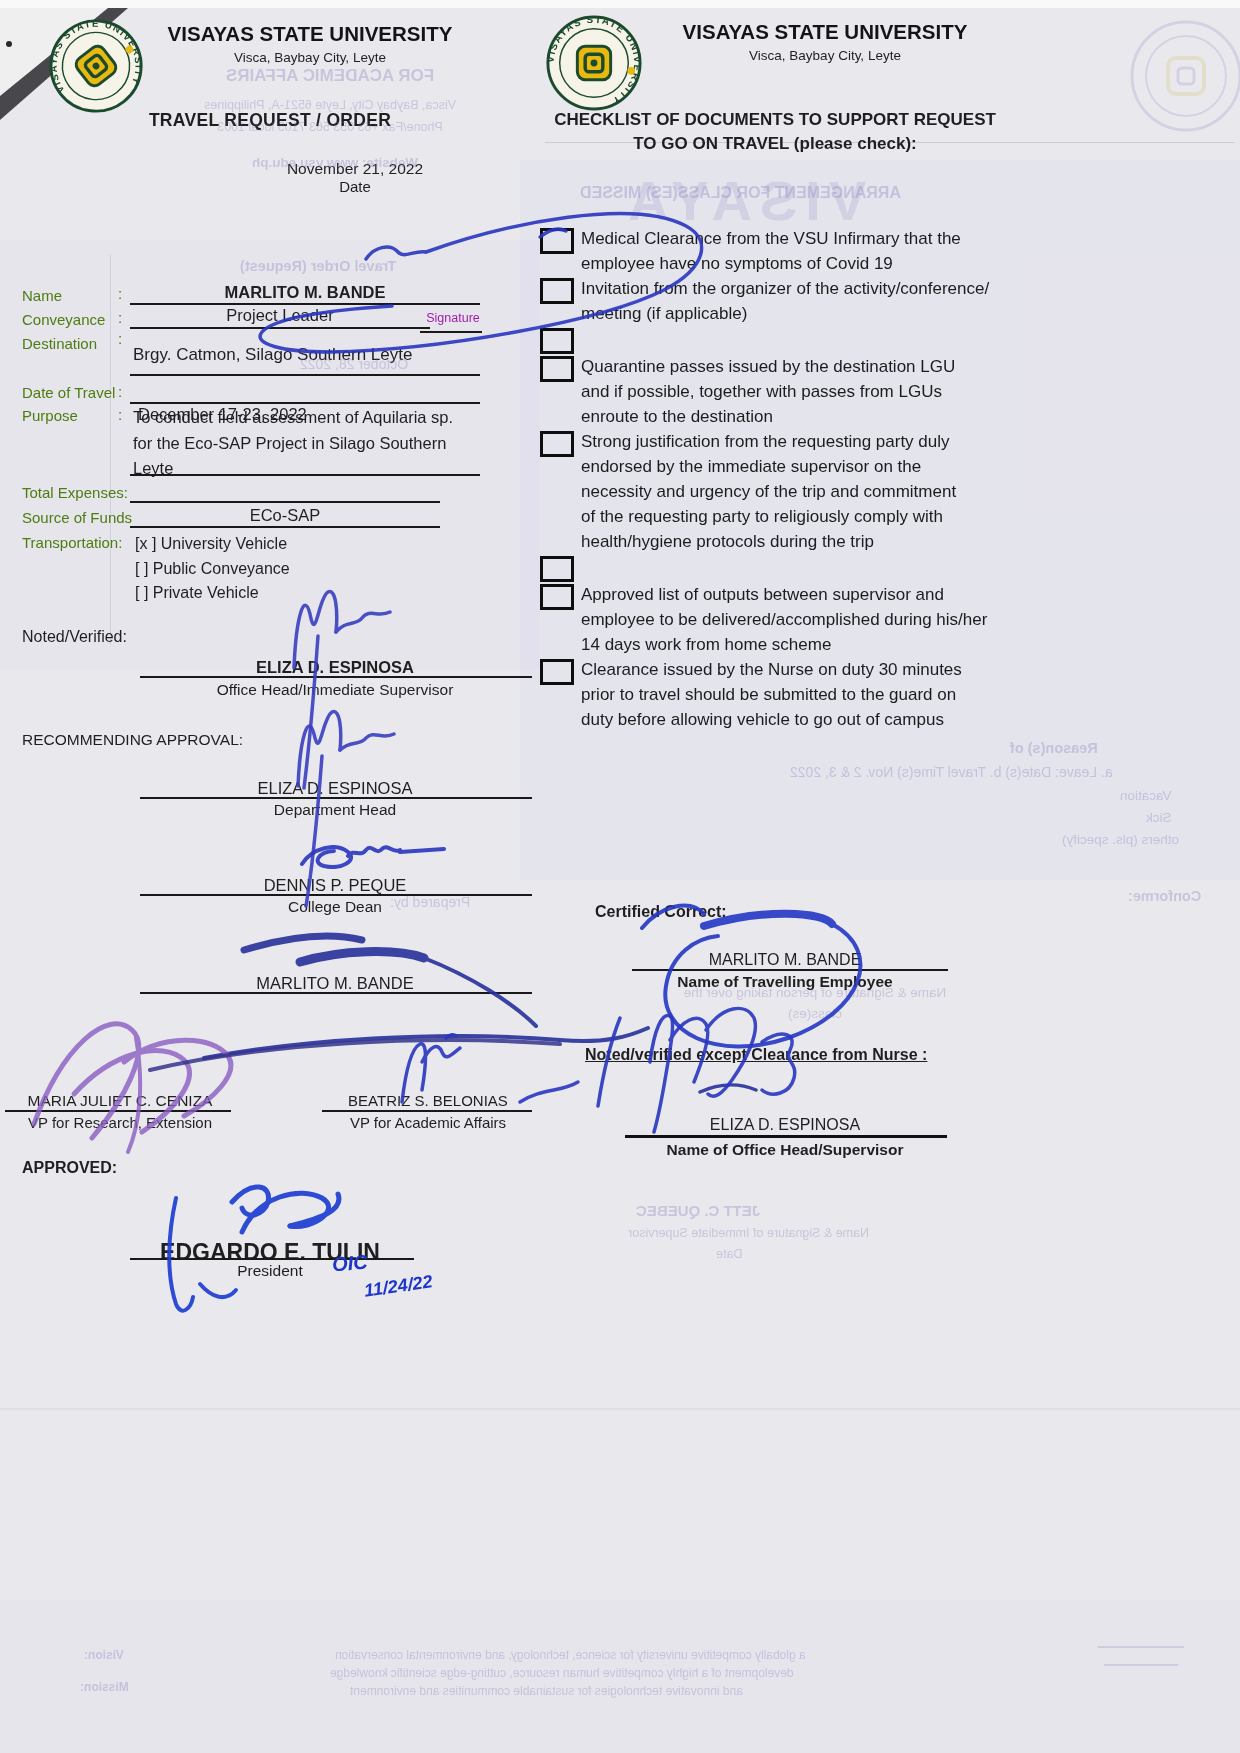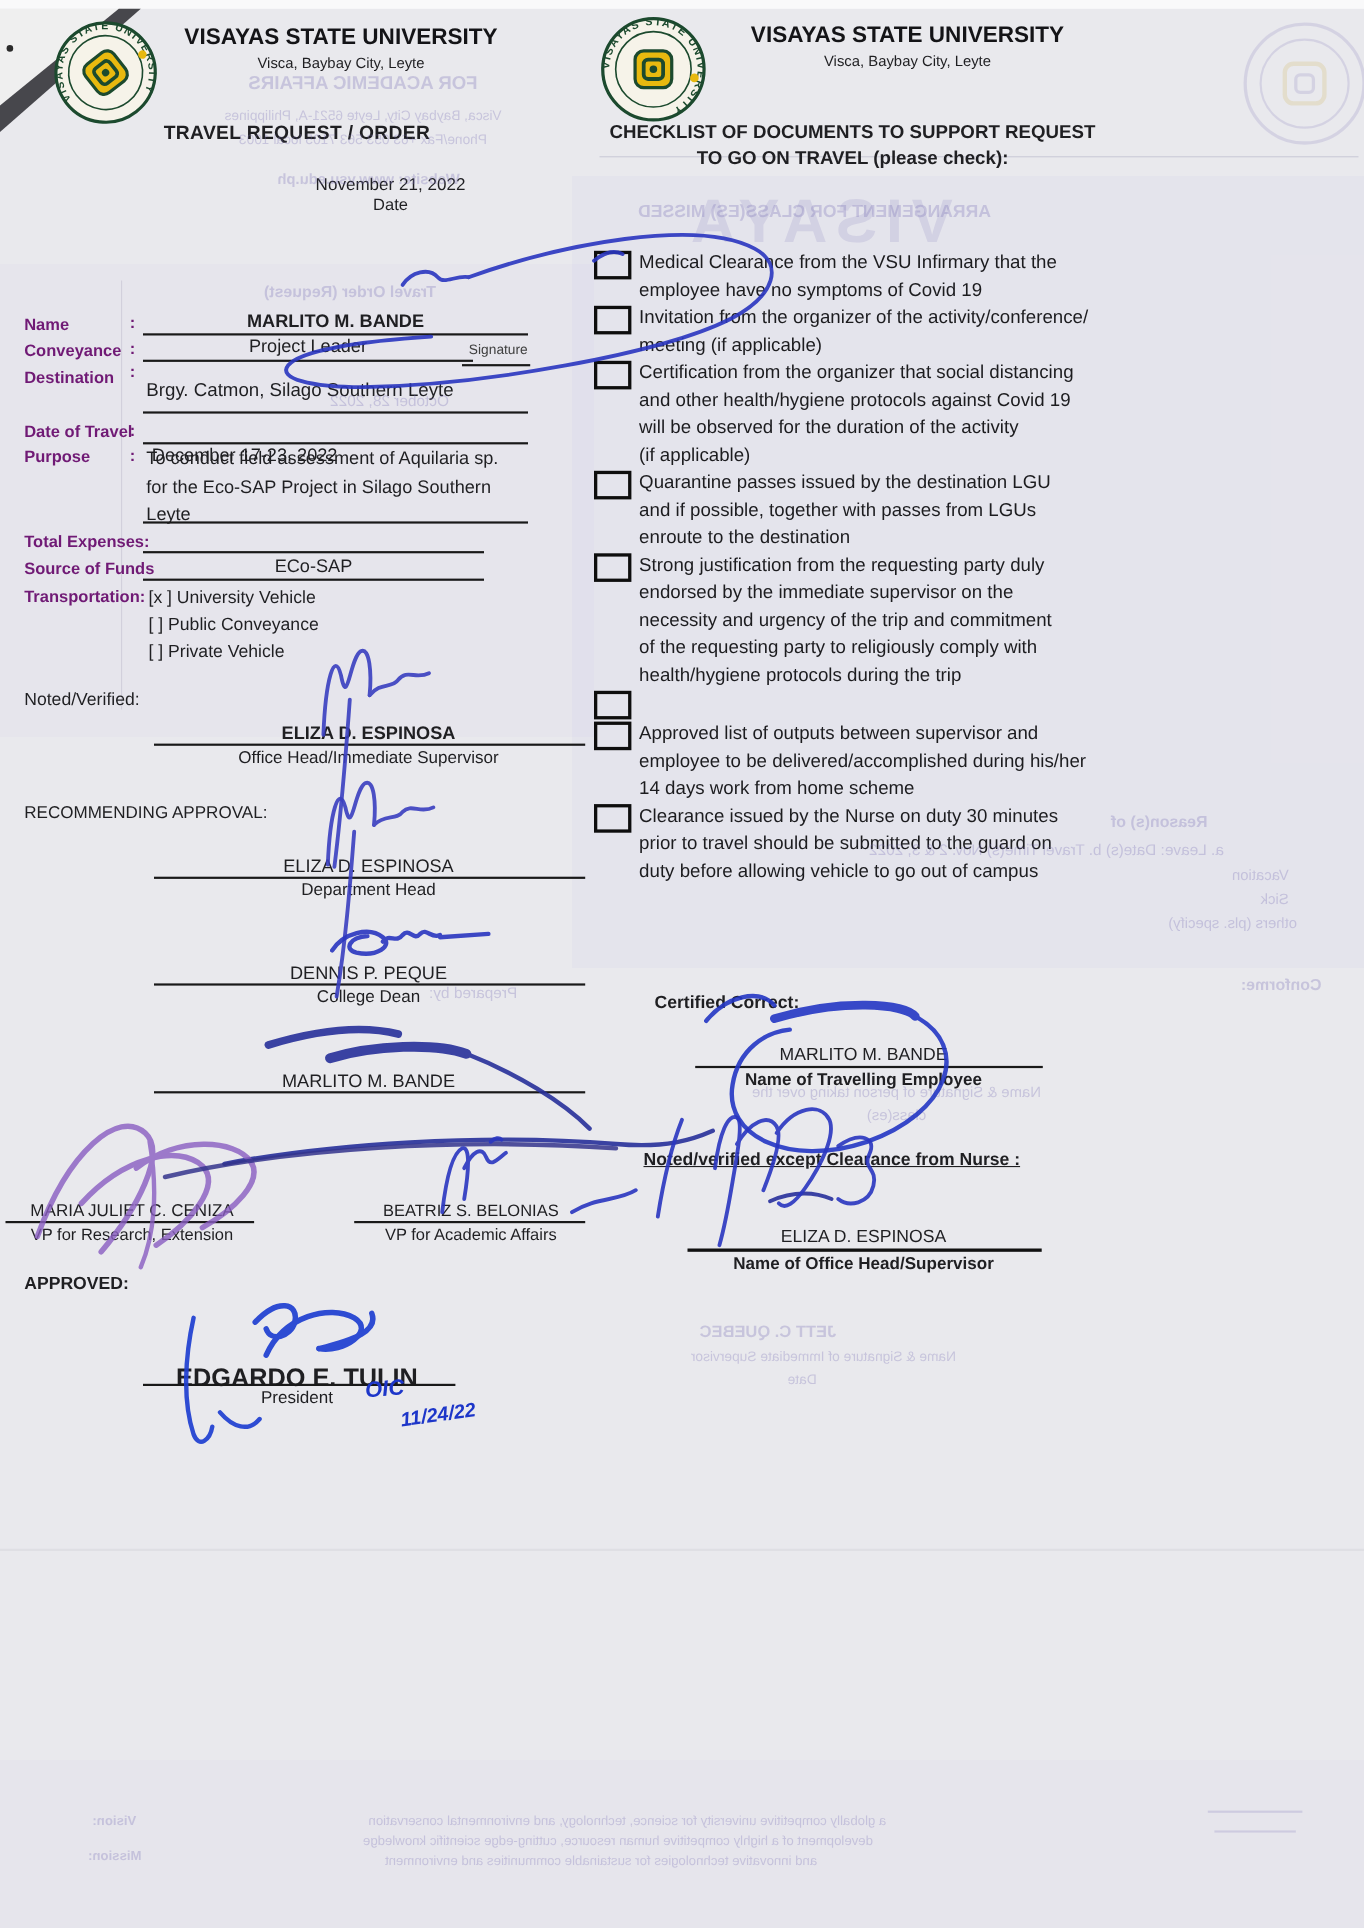--- a/index.html
+++ b/index.html
@@ -5,21 +5,21 @@
   html,body{margin:0;padding:0;background:#d8d8dc;}
   #page{position:relative;width:1240px;height:1753px;background:#e9e9ed;overflow:hidden;
         font-family:"Liberation Sans","DejaVu Sans",sans-serif;color:#1f1f22;}
   .abs{position:absolute;}
   .b{font-weight:bold;}
   .c{text-align:center;}
   .pre{white-space:pre-line;}
   .tint{position:absolute;pointer-events:none;}
   .uline{position:absolute;border-top:2px solid #191919;}
   .uline3{position:absolute;border-top:3px solid #111;}
-  .lbl{font-size:15px;color:#701a75;font-weight:bold;}
+  .lbl{font-size:15px;color:#4d7c0f;}
   .val{font-size:16.5px;}
   .ghost{position:absolute;color:rgba(122,112,182,0.30);transform:scaleX(-1);
          filter:blur(0.4px);white-space:pre-line;pointer-events:none;}
   .chk-item{display:flex;align-items:flex-start;}
   .chk-box{flex:0 0 auto;width:28px;height:20px;border:3.5px solid #0e0e0e;margin:2px 7px 0 0;background:transparent;}
   .chk-text{font-size:17px;line-height:25px;white-space:pre-line;color:#1c1c1f;}
   svg.ink{position:absolute;left:0;top:0;pointer-events:none;}
   .hand{position:absolute;color:#1d36c9;font-style:italic;font-weight:bold;}
 </style>
 </head>
@@ -63,21 +63,21 @@
   <div class="abs c" style="left:240px;top:160px;width:230px;font-size:15.5px;">November 21, 2022</div>
   <div class="abs c" style="left:240px;top:178px;width:230px;font-size:15px;">Date</div>
 
   <div class="abs lbl" style="left:22px;top:287px;">Name</div>
   <div class="abs lbl" style="left:118px;top:285px;">:</div>
   <div class="abs b c val" style="left:130px;top:283px;width:350px;height:20px;border-bottom:2px solid #191919;">MARLITO M. BANDE</div>
 
   <div class="abs lbl" style="left:22px;top:311px;">Conveyance</div>
   <div class="abs lbl" style="left:118px;top:309px;">:</div>
   <div class="abs c val" style="left:130px;top:306px;width:300px;height:21px;border-bottom:2px solid #191919;">Project Leader</div>
-  <div class="abs c" style="left:422px;top:311px;width:62px;font-size:12.5px;color:#404040;">Signature</div>
+  <div class="abs c" style="left:422px;top:311px;width:62px;font-size:12.5px;color:#a21caf;">Signature</div>
   <div class="uline" style="left:420px;top:331px;width:62px;"></div>
 
   <div class="abs lbl" style="left:22px;top:335px;">Destination</div>
   <div class="abs lbl" style="left:118px;top:330px;">:</div>
   <div class="abs" style="left:133px;top:345px;font-size:17px;">Brgy. Catmon, Silago Southern Leyte</div>
   <div class="uline" style="left:130px;top:374px;width:350px;"></div>
 
   <div class="abs lbl" style="left:22px;top:384px;">Date of Travel</div>
   <div class="abs lbl" style="left:118px;top:383px;">:</div>
   <div class="abs val" style="left:138px;top:382px;margin-top:23px;">December 17-23, 2022</div>
@@ -171,24 +171,20 @@
       <div class="chk-text">Medical Clearance from the VSU Infirmary that the
 employee have no symptoms of Covid 19</div>
     </div>
     <div class="chk-item">
       <div class="chk-box"></div>
       <div class="chk-text">Invitation from the organizer of the activity/conference/
 meeting (if applicable)</div>
     </div>
     <div class="chk-item">
       <div class="chk-box"></div>
-      <div class="chk-text">Certification from the organizer that social distancing
-and other health/hygiene protocols against Covid 19
-will be observed for the duration of the activity
- (if applicable)</div>
     </div>
     <div class="chk-item">
       <div class="chk-box"></div>
       <div class="chk-text">Quarantine passes issued by the destination LGU
 and if possible, together with passes from LGUs
 enroute to the destination</div>
     </div>
     <div class="chk-item">
       <div class="chk-box"></div>
       <div class="chk-text">Strong justification from the requesting party duly

